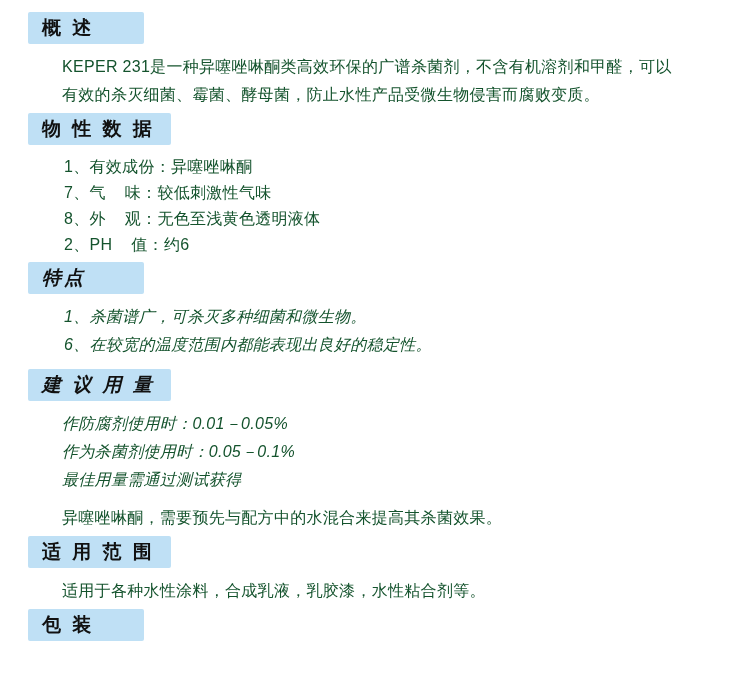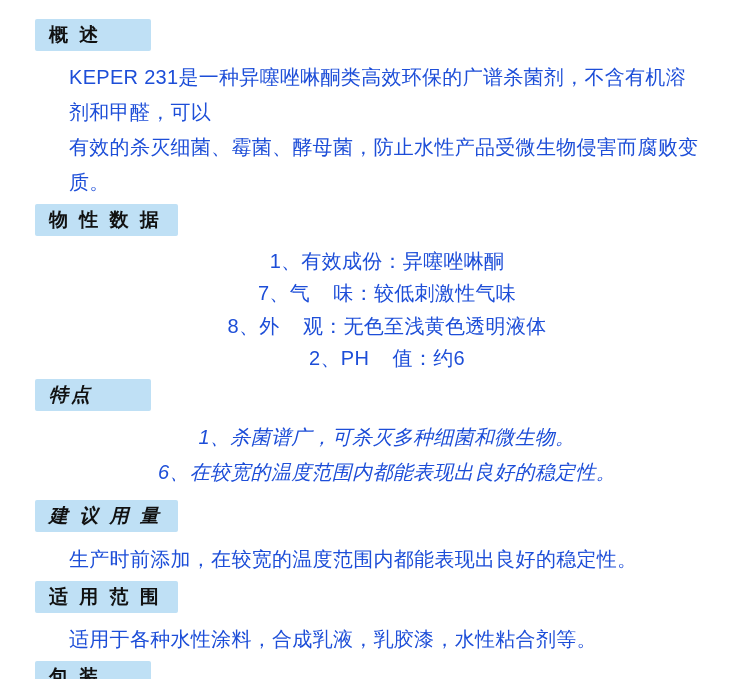--- a/index.html
+++ b/index.html
@@ -12,21 +12,21 @@
     height: 679px;
     font-family: "Liberation Sans", "DejaVu Sans", sans-serif;
     color: #1a1a1a;
     overflow: hidden;
   }
   .page {
     position: relative;
     width: 744px;
     height: 679px;
     background: #ffffff;
-    padding: 11px;
+    padding: 4px;
     box-sizing: border-box;
   }
   .sections {
     padding: 8px 0 0 0;
   }
   .section {
     margin: 0 0 6px 0;
   }
   .section-header {
     display: inline-block;
@@ -38,43 +38,42 @@
     line-height: 1.0;
     padding: 6px 16px 7px 14px;
     margin-left: 24px;
     border-radius: 2px;
     min-width: 86px;
     text-align: left;
   }
   .section-body {
     margin: 9px 0 0 0;
     padding: 0 30px 0 46px;
-    font-size: 20px;
+    font-size: 16px;
     line-height: 1.75;
-    color: #1d4ed8;
+    color: #14532d;
     letter-spacing: 0.3px;
   }
   .section-body.indent-para {
     padding-left: 58px;
     text-indent: 0;
   }
   .para {
     margin: 0;
     text-align: left;
   }
   .list {
     margin: 0;
     padding: 0;
     list-style: none;
   }
   .list li {
     margin: 0;
     padding: 0 0 0 14px;
     white-space: pre;
-    text-align: center;
   }
   .tight {
     line-height: 1.62;
   }
   .gap-small { margin-bottom: 4px; }
   .gap-med { margin-bottom: 10px; font-style: italic; }
 </style>
 </head>
 <body>
 
@@ -106,25 +105,30 @@
       <div class="section-body">
         <ul class="list">
           <li>1、杀菌谱广，可杀灭多种细菌和微生物。</li>
           <li>6、在较宽的温度范围内都能表现出良好的稳定性。</li>
         </ul>
       </div>
     </div>
 
     <div class="section gap-med">
       <div class="section-header">建 议 用 量</div>
+      <div class="section-body indent-para">
+        <div class="para">作防腐剂使用时：0.01－0.05%</div>
+        <div class="para">作为杀菌剂使用时：0.05－0.1%</div>
+        <div class="para">最佳用量需通过测试获得</div>
+      </div>
     </div>
 
     <div class="section gap-small">
       <div class="section-body indent-para">
-        <div class="para">生产时前添加，在较宽的温度范围内都能表现出良好的稳定性。</div>
+        <div class="para">异噻唑啉酮，需要预先与配方中的水混合来提高其杀菌效果。</div>
       </div>
     </div>
 
     <div class="section gap-small">
       <div class="section-header">适 用 范 围</div>
       <div class="section-body indent-para">
         <div class="para">适用于各种水性涂料，合成乳液，乳胶漆，水性粘合剂等。</div>
       </div>
     </div>
 

